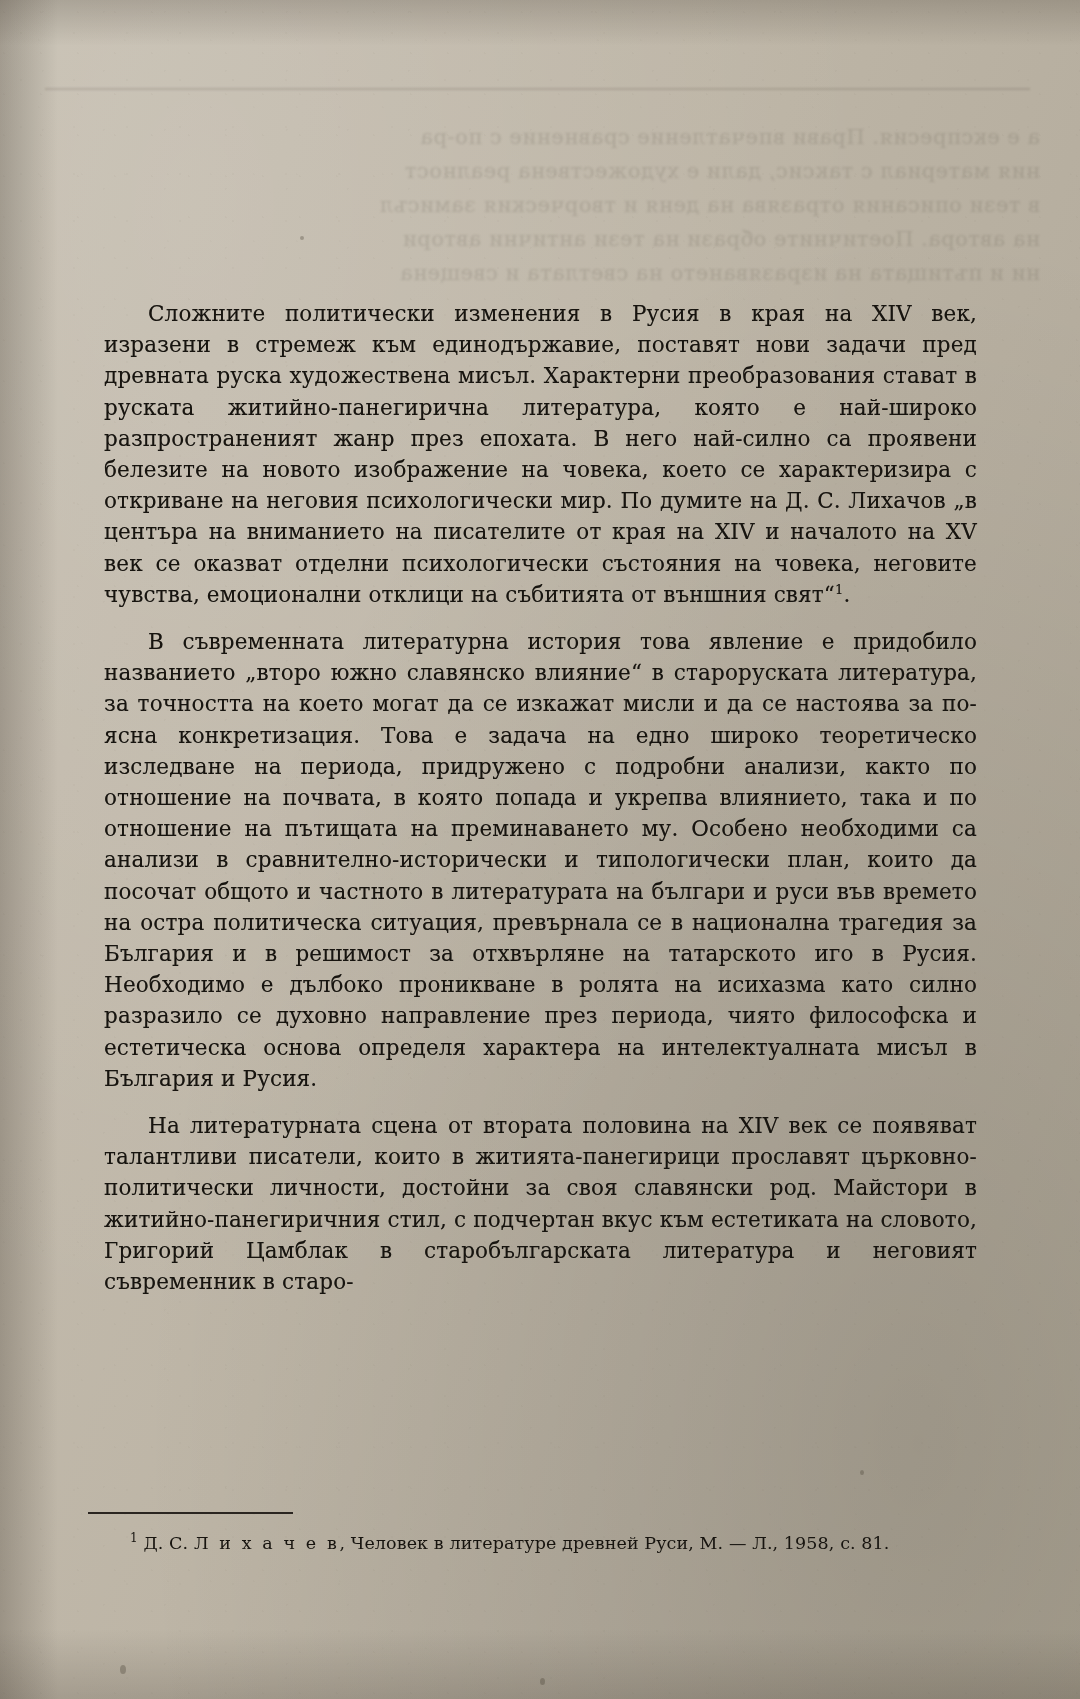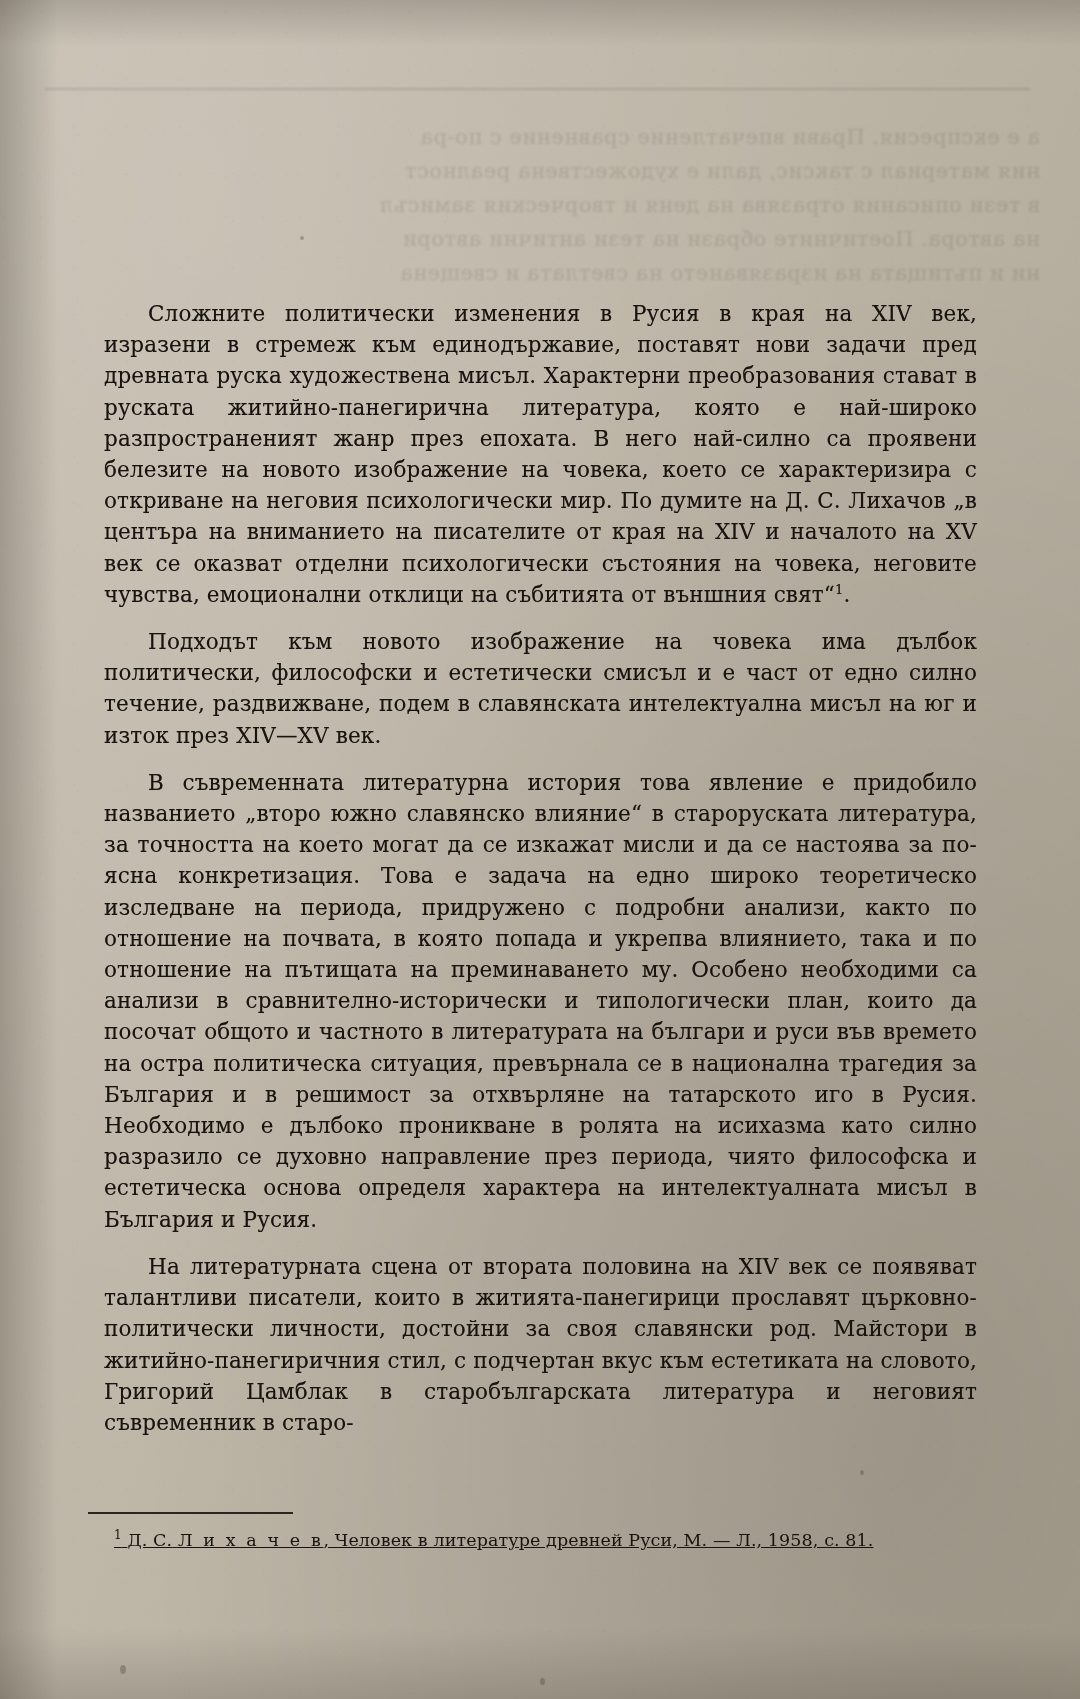--- a/index.html
+++ b/index.html
@@ -89,28 +89,27 @@
     top: 1512px;
     width: 905px;
   }
   .footnote-rule {
     width: 205px;
     height: 2px;
     background: #2a2520;
     margin-bottom: 13px;
   }
   .footnote {
-    margin: 0;
+    margin: 16px;
     color: #17140f;
     font-size: 17.5px;
     line-height: 26px;
     text-align: justify;
     text-indent: 26px;
     letter-spacing: .1px;
-    text-decoration: underline;
   }
   .footnote .spaced {
     letter-spacing: 2.6px;
   }
   .footnote sup {
     font-size: 12px;
     vertical-align: super;
     line-height: 0;
   }
   .edge-shade-left {
@@ -149,21 +148,20 @@
   <div class="bleed">
     <div class="bleed-line">а е експресия. Прави впечатление сравнение с по-ра</div>
     <div class="bleed-line">ния материал с таксис, дали е художествена реалност</div>
     <div class="bleed-line">в тези описания отразява на деня и творческия замисъл</div>
     <div class="bleed-line">на автора. Поетичните образи на тези антични автори</div>
     <div class="bleed-line">ни и пътищата на изразяването на светлата и свещена</div>
   </div>
 
   <div class="content">
     <p class="para"><span>Сложните политически изменения в Русия в края на XIV век, изразени в стремеж към единодържавие, поставят нови задачи пред древната  руска художествена мисъл. Характерни преобразования стават в руската житийно-панегирична литература, която е най-широко разпространеният жанр през епохата. В него най-силно са проявени белезите на новото изображение на човека, което се характеризира с откриване на неговия психологически мир. По думите на Д. С. Лихачов „в центъра на вниманието на писателите от края на XIV и началото на XV век се оказват отделни психологически състояния на човека, неговите чувства, емоционални отклици на събитията от външния свят“</span><sup class="fn">1</sup>.</p>
-    <p class="para">Подходът към новото изображение на човека има дълбок политически, философски и естетически смисъл и е част от едно силно течение, раздвижване, подем в славянската интелектуална мисъл на юг и изток през XIV—XV век.</p>
     <p class="para">В съвременната литературна история това явление е придобило названието „второ южно славянско влияние“ в староруската литература, за точността на което могат да се изкажат мисли и да се настоява за по-ясна конкретизация. Това е задача на едно широко теоретическо изследване на периода, придружено с подробни анализи, както по отношение на почвата, в която попада и укрепва влиянието, така и по отношение на пътищата на преминаването му. Особено необходими са анализи в сравнително-исторически и типологически план, които да посочат общото и частното в литературата на българи и руси във времето на остра политическа ситуация, превърнала се в национална трагедия за България и в решимост за отхвърляне на татарското иго в Русия. Необходимо е дълбоко проникване в ролята на исихазма като силно разразило се духовно направление през периода, чиято философска и естетическа основа определя характера на интелектуалната мисъл в България и Русия.</p>
     <p class="para">На литературната сцена от втората половина на XIV век се появяват талантливи писатели, които в житията-панегирици прославят църковно-политически  личности, достойни за своя славянски род. Майстори в житийно-панегиричния стил, с подчертан вкус към естетиката на словото, Григорий Цамблак в старобългарската литература и неговият съвременник в старо-</p>
   </div>
 
   <div class="footnote-wrap">
     <div class="footnote-rule"></div>
     <p class="footnote"><sup>1</sup> <span>Д. С.</span> <span class="spaced">Л и х а ч е в</span><span>, Человек в литературе древней Руси, М. — Л., 1958, с. 81.</span></p>
   </div>
 
   <div class="speck" style="left:120px; top:1665px; width:6px; height:9px;"></div>

